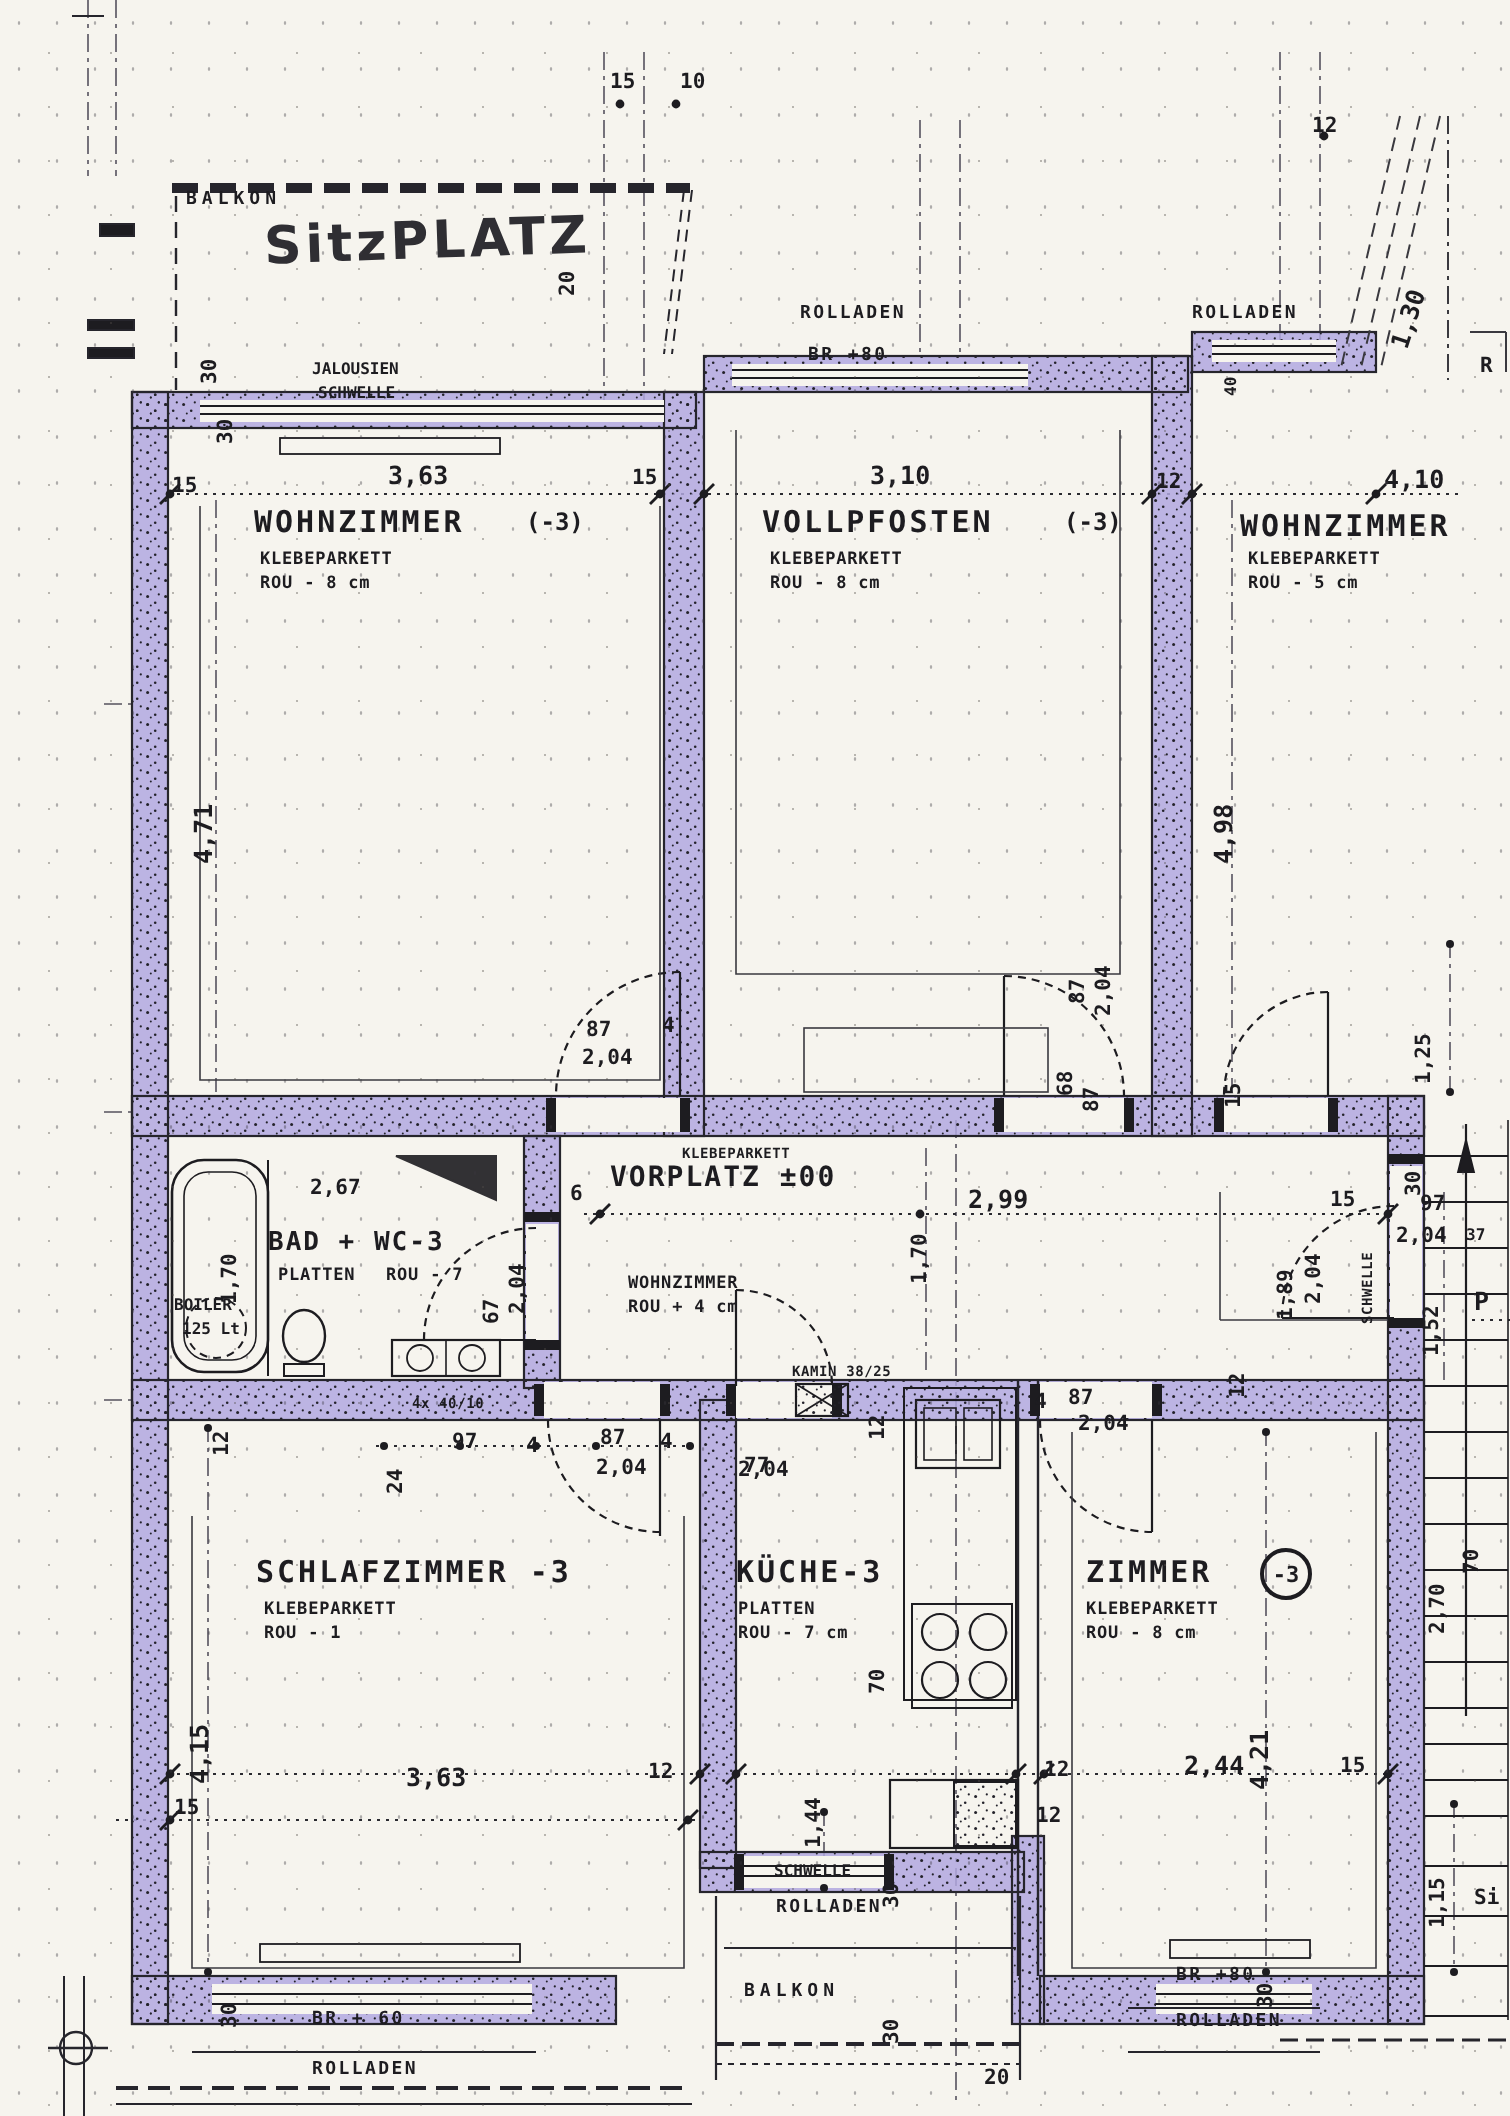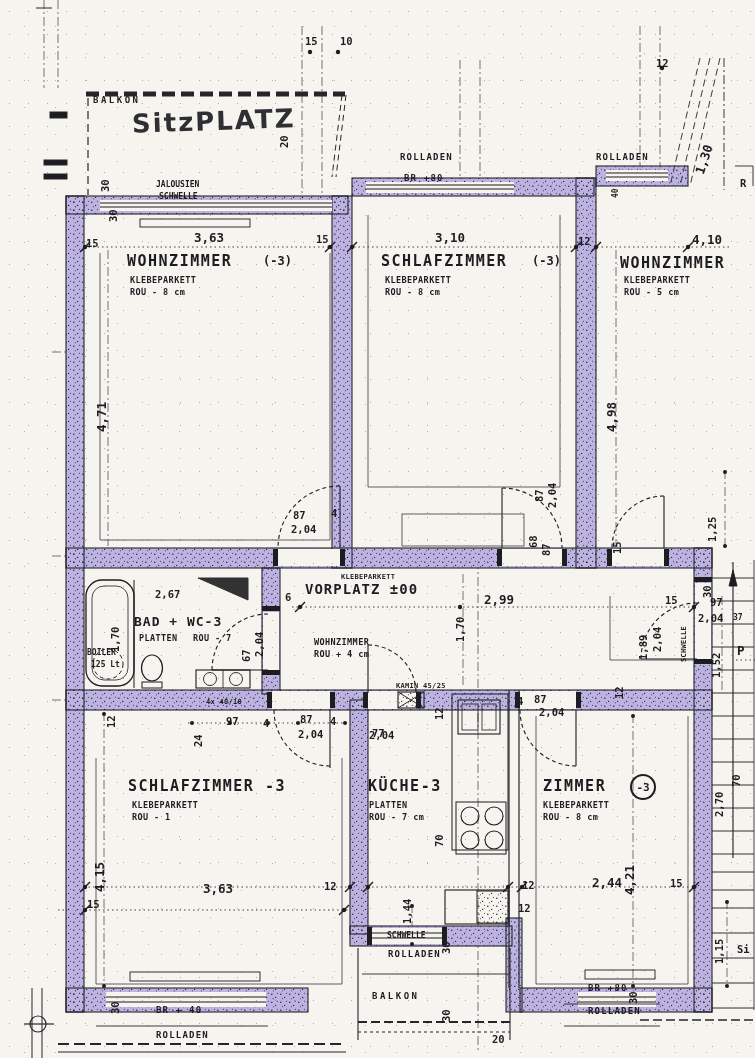--- a/index.html
+++ b/index.html
@@ -394,21 +394,21 @@
 <div class="t dim" style="left:86px;top:238px">15</div>
 <div class="t dimL" style="left:194px;top:232px">3,63</div>
 <div class="t dim" style="left:316px;top:234px">15</div>
 <div class="t room" style="left:127px;top:254px">WOHNZIMMER</div>
 <div class="t tag" style="left:263px;top:255px">(-3)</div>
 <div class="t mat" style="left:130px;top:276px">KLEBEPARKETT</div>
 <div class="t mat" style="left:130px;top:288px">ROU - 8 cm</div>
 
 <div class="t dimL" style="left:435px;top:232px">3,10</div>
 <div class="t dim" style="left:578px;top:236px">12</div>
-<div class="t room" style="left:381px;top:254px">SCHLAFZIMMER</div>
+<div class="t room" style="left:381px;top:254px">VOLLPFOSTEN</div>
 <div class="t tag" style="left:532px;top:255px">(-3)</div>
 <div class="t mat" style="left:385px;top:276px">KLEBEPARKETT</div>
 <div class="t mat" style="left:385px;top:288px">ROU - 8 cm</div>
 
 <div class="t dimL" style="left:692px;top:234px">4,10</div>
 <div class="t room" style="left:620px;top:256px">WOHNZIMMER</div>
 <div class="t mat" style="left:624px;top:276px">KLEBEPARKETT</div>
 <div class="t mat" style="left:624px;top:288px">ROU - 5 cm</div>
 
 <div class="t dimL rot" style="left:96px;top:432px">4,71</div>
@@ -446,40 +446,40 @@
 <div class="t dim" style="left:665px;top:595px">15</div>
 <div class="t dim" style="left:710px;top:597px">97</div>
 <div class="t dim" style="left:698px;top:613px">2,04</div>
 <div class="t sm" style="left:733px;top:614px">37</div>
 <div class="t dim rot" style="left:711px;top:678px">1,52</div>
 <div class="t dimL" style="left:737px;top:645px">P</div>
 <div class="t xsm rot" style="left:681px;top:662px">SCHWELLE</div>
 <div class="t dim rot" style="left:638px;top:660px">1,89</div>
 <div class="t dim rot" style="left:652px;top:652px">2,04</div>
 <div class="t dim rot" style="left:614px;top:699px">12</div>
-<div class="t xsm" style="left:396px;top:683px">KAMIN 45/25</div>
+<div class="t xsm" style="left:396px;top:683px">KAMIN 38/25</div>
 
 <div class="t xsm" style="left:206px;top:699px">4x 40/10</div>
 <div class="t dim rot" style="left:193px;top:747px">24</div>
 <div class="t dim" style="left:226px;top:716px">97</div>
 <div class="t dim" style="left:263px;top:718px">4</div>
 <div class="t dim" style="left:300px;top:714px">87</div>
 <div class="t dim" style="left:298px;top:729px">2,04</div>
 <div class="t dim" style="left:330px;top:716px">4</div>
 <div class="t dim rot" style="left:106px;top:728px">12</div>
 
 <div class="t room" style="left:128px;top:779px">SCHLAFZIMMER -3</div>
 <div class="t mat" style="left:132px;top:801px">KLEBEPARKETT</div>
 <div class="t mat" style="left:132px;top:813px">ROU - 1</div>
 <div class="t dimL rot" style="left:94px;top:892px">4,15</div>
 <div class="t dim" style="left:87px;top:899px">15</div>
 <div class="t dimL" style="left:203px;top:883px">3,63</div>
 <div class="t dim" style="left:324px;top:881px">12</div>
 <div class="t dim rot" style="left:110px;top:1014px">30</div>
-<div class="t note" style="left:156px;top:1006px">BR + 40</div>
+<div class="t note" style="left:156px;top:1006px">BR + 60</div>
 <div class="t note" style="left:156px;top:1031px">ROLLADEN</div>
 
 <div class="t dim" style="left:372px;top:728px">77</div>
 <div class="t dim" style="left:369px;top:730px">2,04</div>
 <div class="t dim rot" style="left:434px;top:720px">12</div>
 <div class="t room" style="left:368px;top:779px">KÜCHE-3</div>
 <div class="t mat" style="left:369px;top:801px">PLATTEN</div>
 <div class="t mat" style="left:369px;top:813px">ROU - 7 cm</div>
 <div class="t dim rot" style="left:434px;top:847px">70</div>
 

